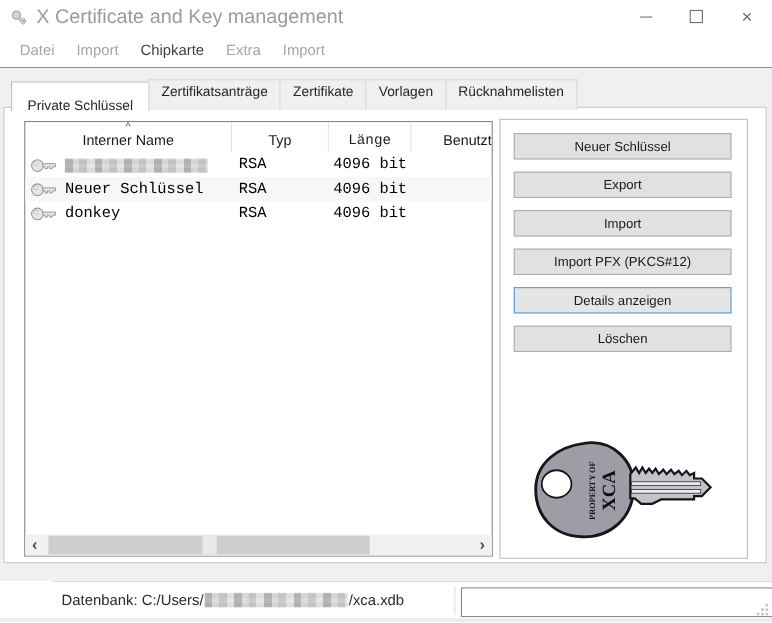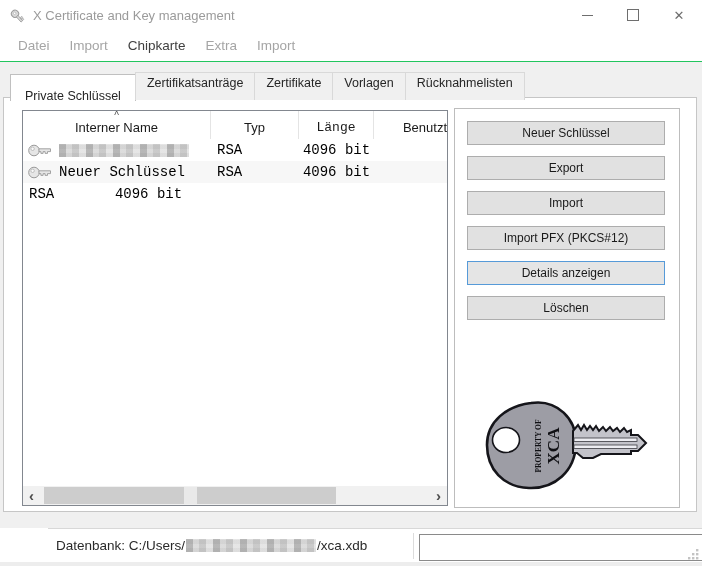--- a/index.html
+++ b/index.html
@@ -4,21 +4,21 @@
 <style>
   html,body{margin:0;padding:0;}
   body{
     width:702px;height:566px;position:relative;overflow:hidden;
     background:#ffffff;font-family:"Liberation Sans",sans-serif;
     -webkit-font-smoothing:antialiased;
   }
   
   .titlebar{height:30px;display:flex;align-items:center;background:#fff;}
   .app-icon{margin:2px 7px 0 9px;width:17px;height:17px;}
-  .win-title{flex:1;font-size:13px;color:#9b9b9b;}
+  .win-title{flex:1;font-size:18px;color:#9b9b9b;}
   .win-controls{display:flex;height:30px;}
   .win-btn{width:46px;height:30px;display:flex;align-items:center;justify-content:center;color:#6e6e6e;}
   .glyph-min{width:11px;height:1px;background:#6e6e6e;display:block;}
   .glyph-max{width:10px;height:10px;border:1px solid #6e6e6e;display:block;}
   .glyph-close{font-size:13px;color:#6e6e6e;}
   
   .menubar{display:flex;align-items:center;height:31px;background:#fff;border-bottom:1px solid #22c55e;padding-left:8px;}
   .menu-item{padding:0 10px;font-size:13.5px;color:#a5a5a5;}
   .menu-item.highlight{color:#404040;}
   
@@ -166,20 +166,28 @@
               <circle cx="4.6" cy="4.8" r="1.7" fill="#fafafa" stroke="#ababab" stroke-width="0.7"></circle>
               <path d="M11 4.8 h11.5 v2.8 h-3 v1.8 h-2.4 v-1.8 h-2 v1.8 h-2.2 v-1.8 H11 Z" fill="#e6e6e6" stroke="#9a9a9a" stroke-width="0.9"></path>
             </svg>
             <span>Neuer Schlüssel</span>
           </div>
           <div class="cell-typ">RSA</div>
           <div class="cell-len">4096 bit</div>
         </div>
 
         <div class="trow">
+          <div class="cell-name">
+            <svg width="24" height="13" viewBox="0 0 24 13">
+              <circle cx="6" cy="6.5" r="5.3" fill="#e6e6e6" stroke="#9a9a9a" stroke-width="1"></circle>
+              <circle cx="4.6" cy="4.8" r="1.7" fill="#fafafa" stroke="#ababab" stroke-width="0.7"></circle>
+              <path d="M11 4.8 h11.5 v2.8 h-3 v1.8 h-2.4 v-1.8 h-2 v1.8 h-2.2 v-1.8 H11 Z" fill="#e6e6e6" stroke="#9a9a9a" stroke-width="0.9"></path>
+            </svg>
+            <span>donkey</span>
+          </div>
           <div class="cell-typ">RSA</div>
           <div class="cell-len">4096 bit</div>
         </div>
       </div>
 
       <div class="hscroll">
         <div class="scroll-arrow">
           <span>‹</span>
         </div>
         <div class="scroll-track">

